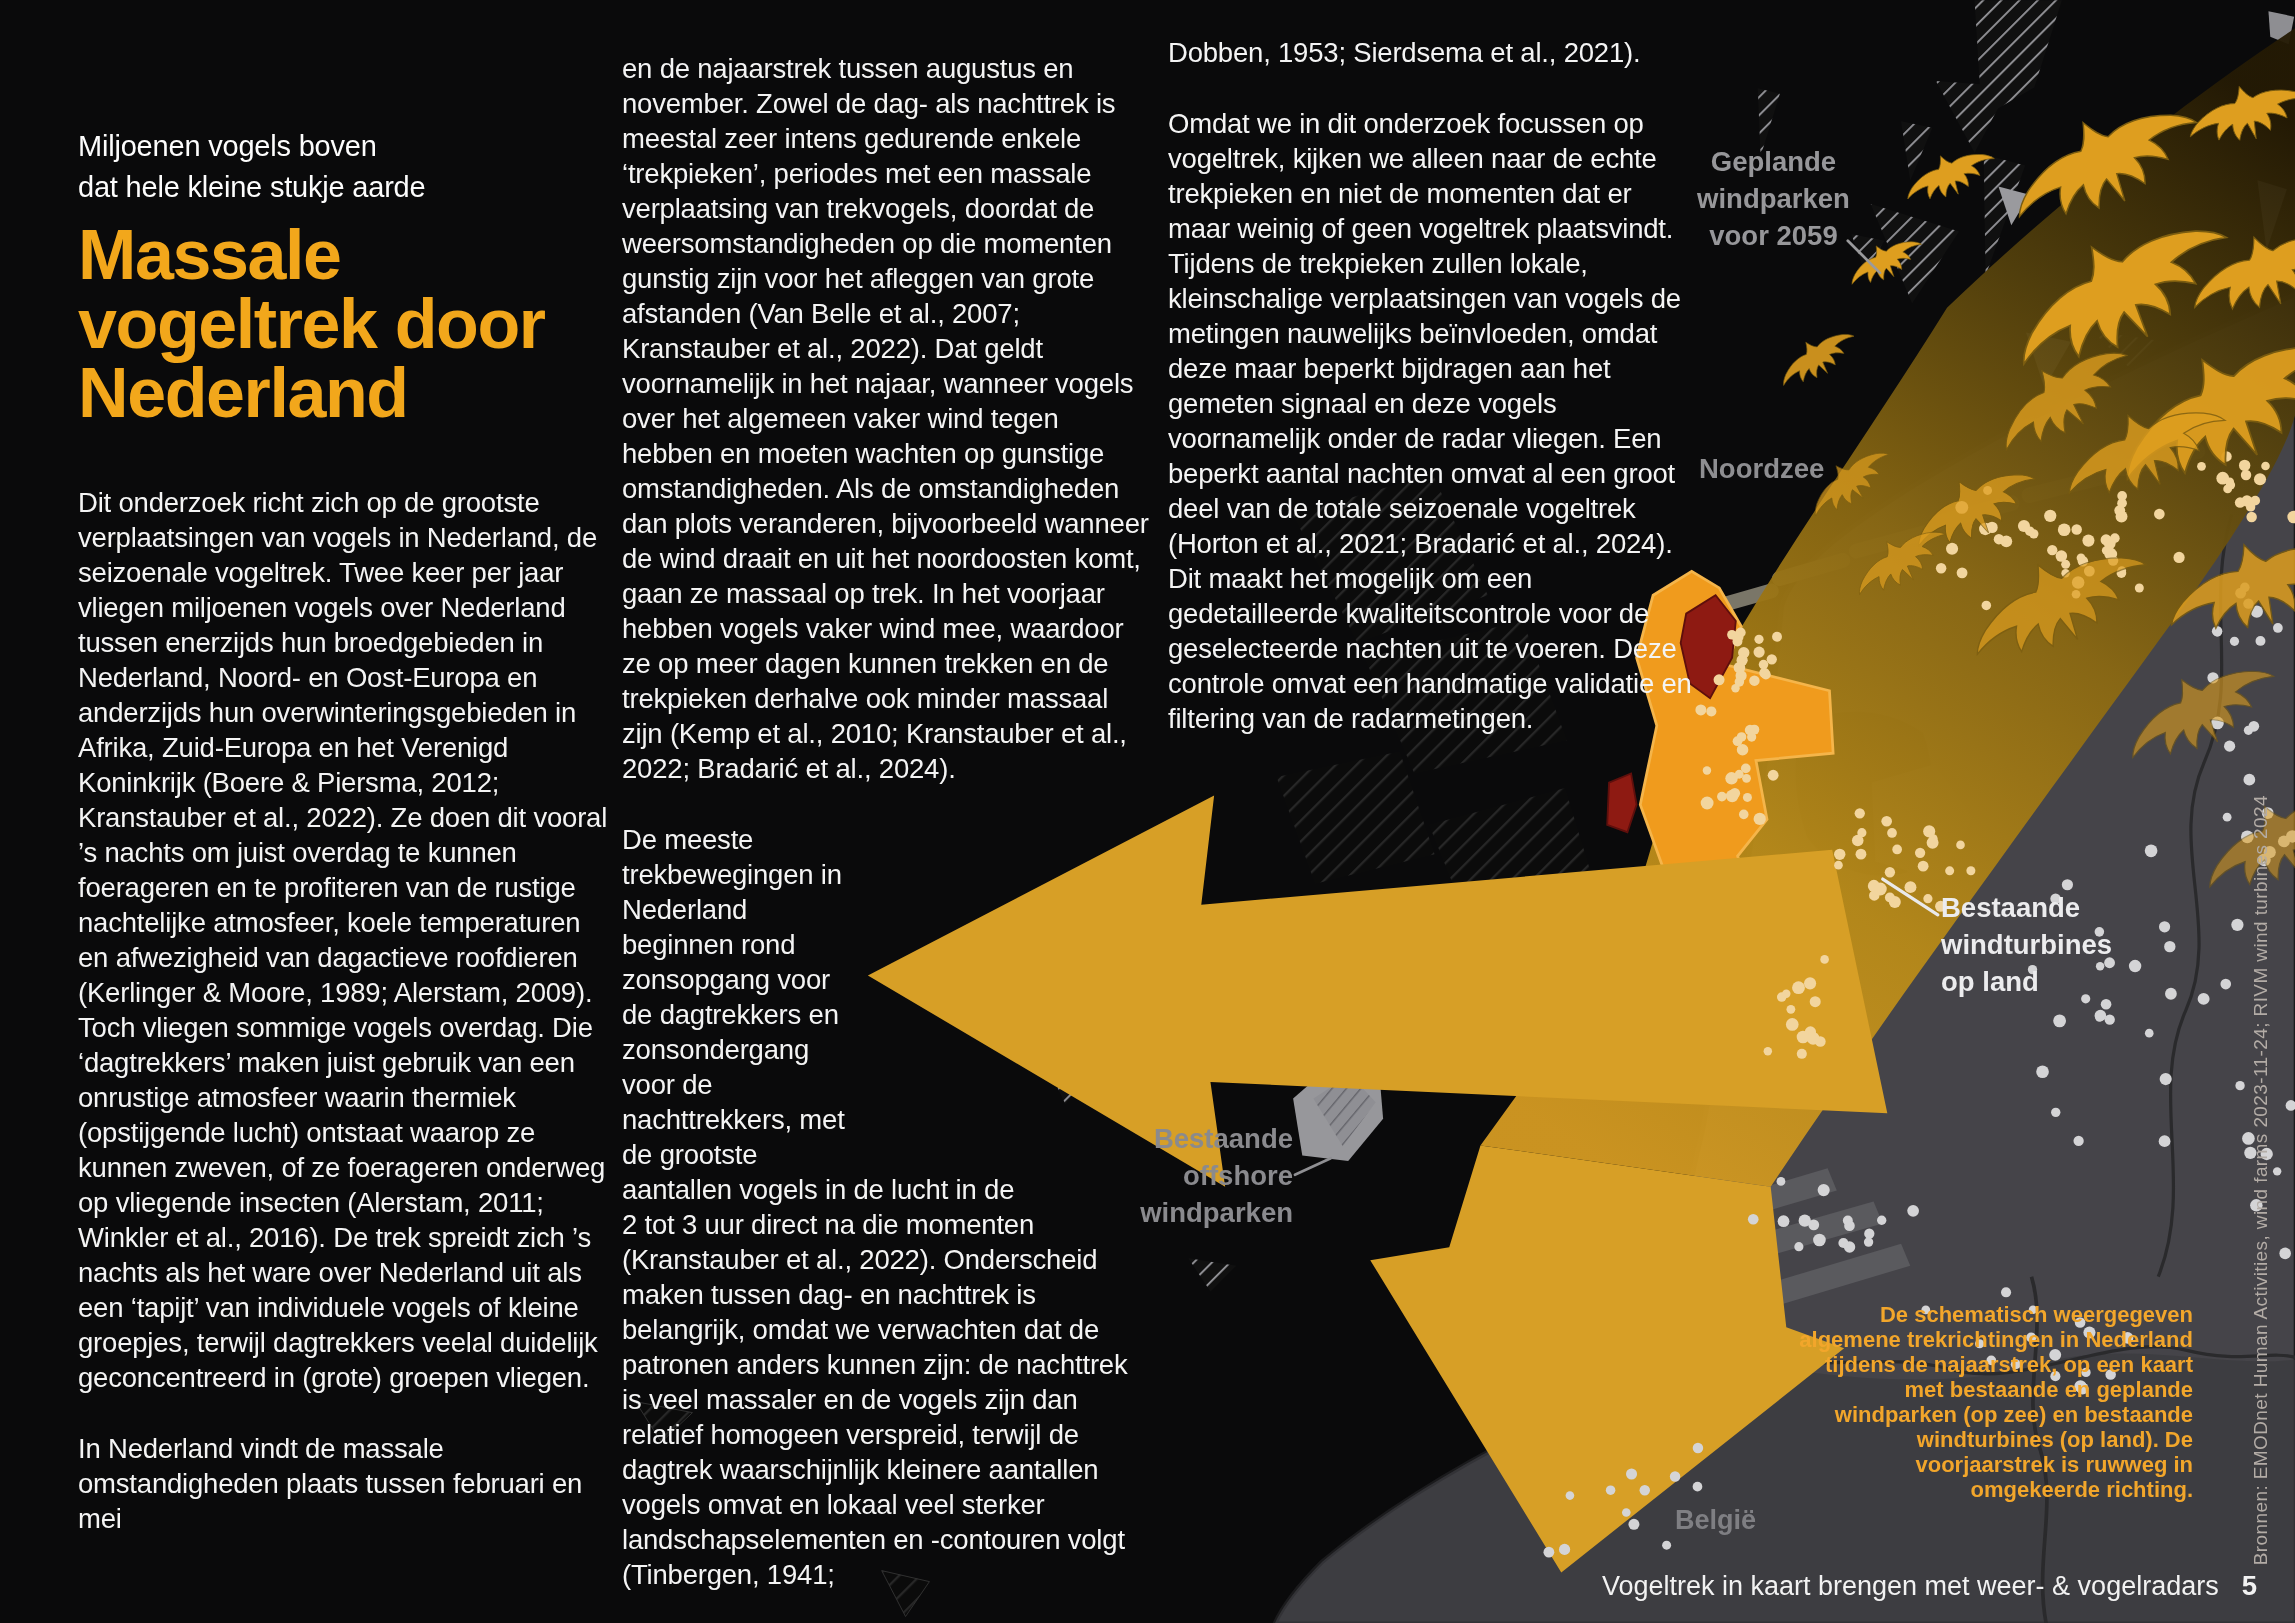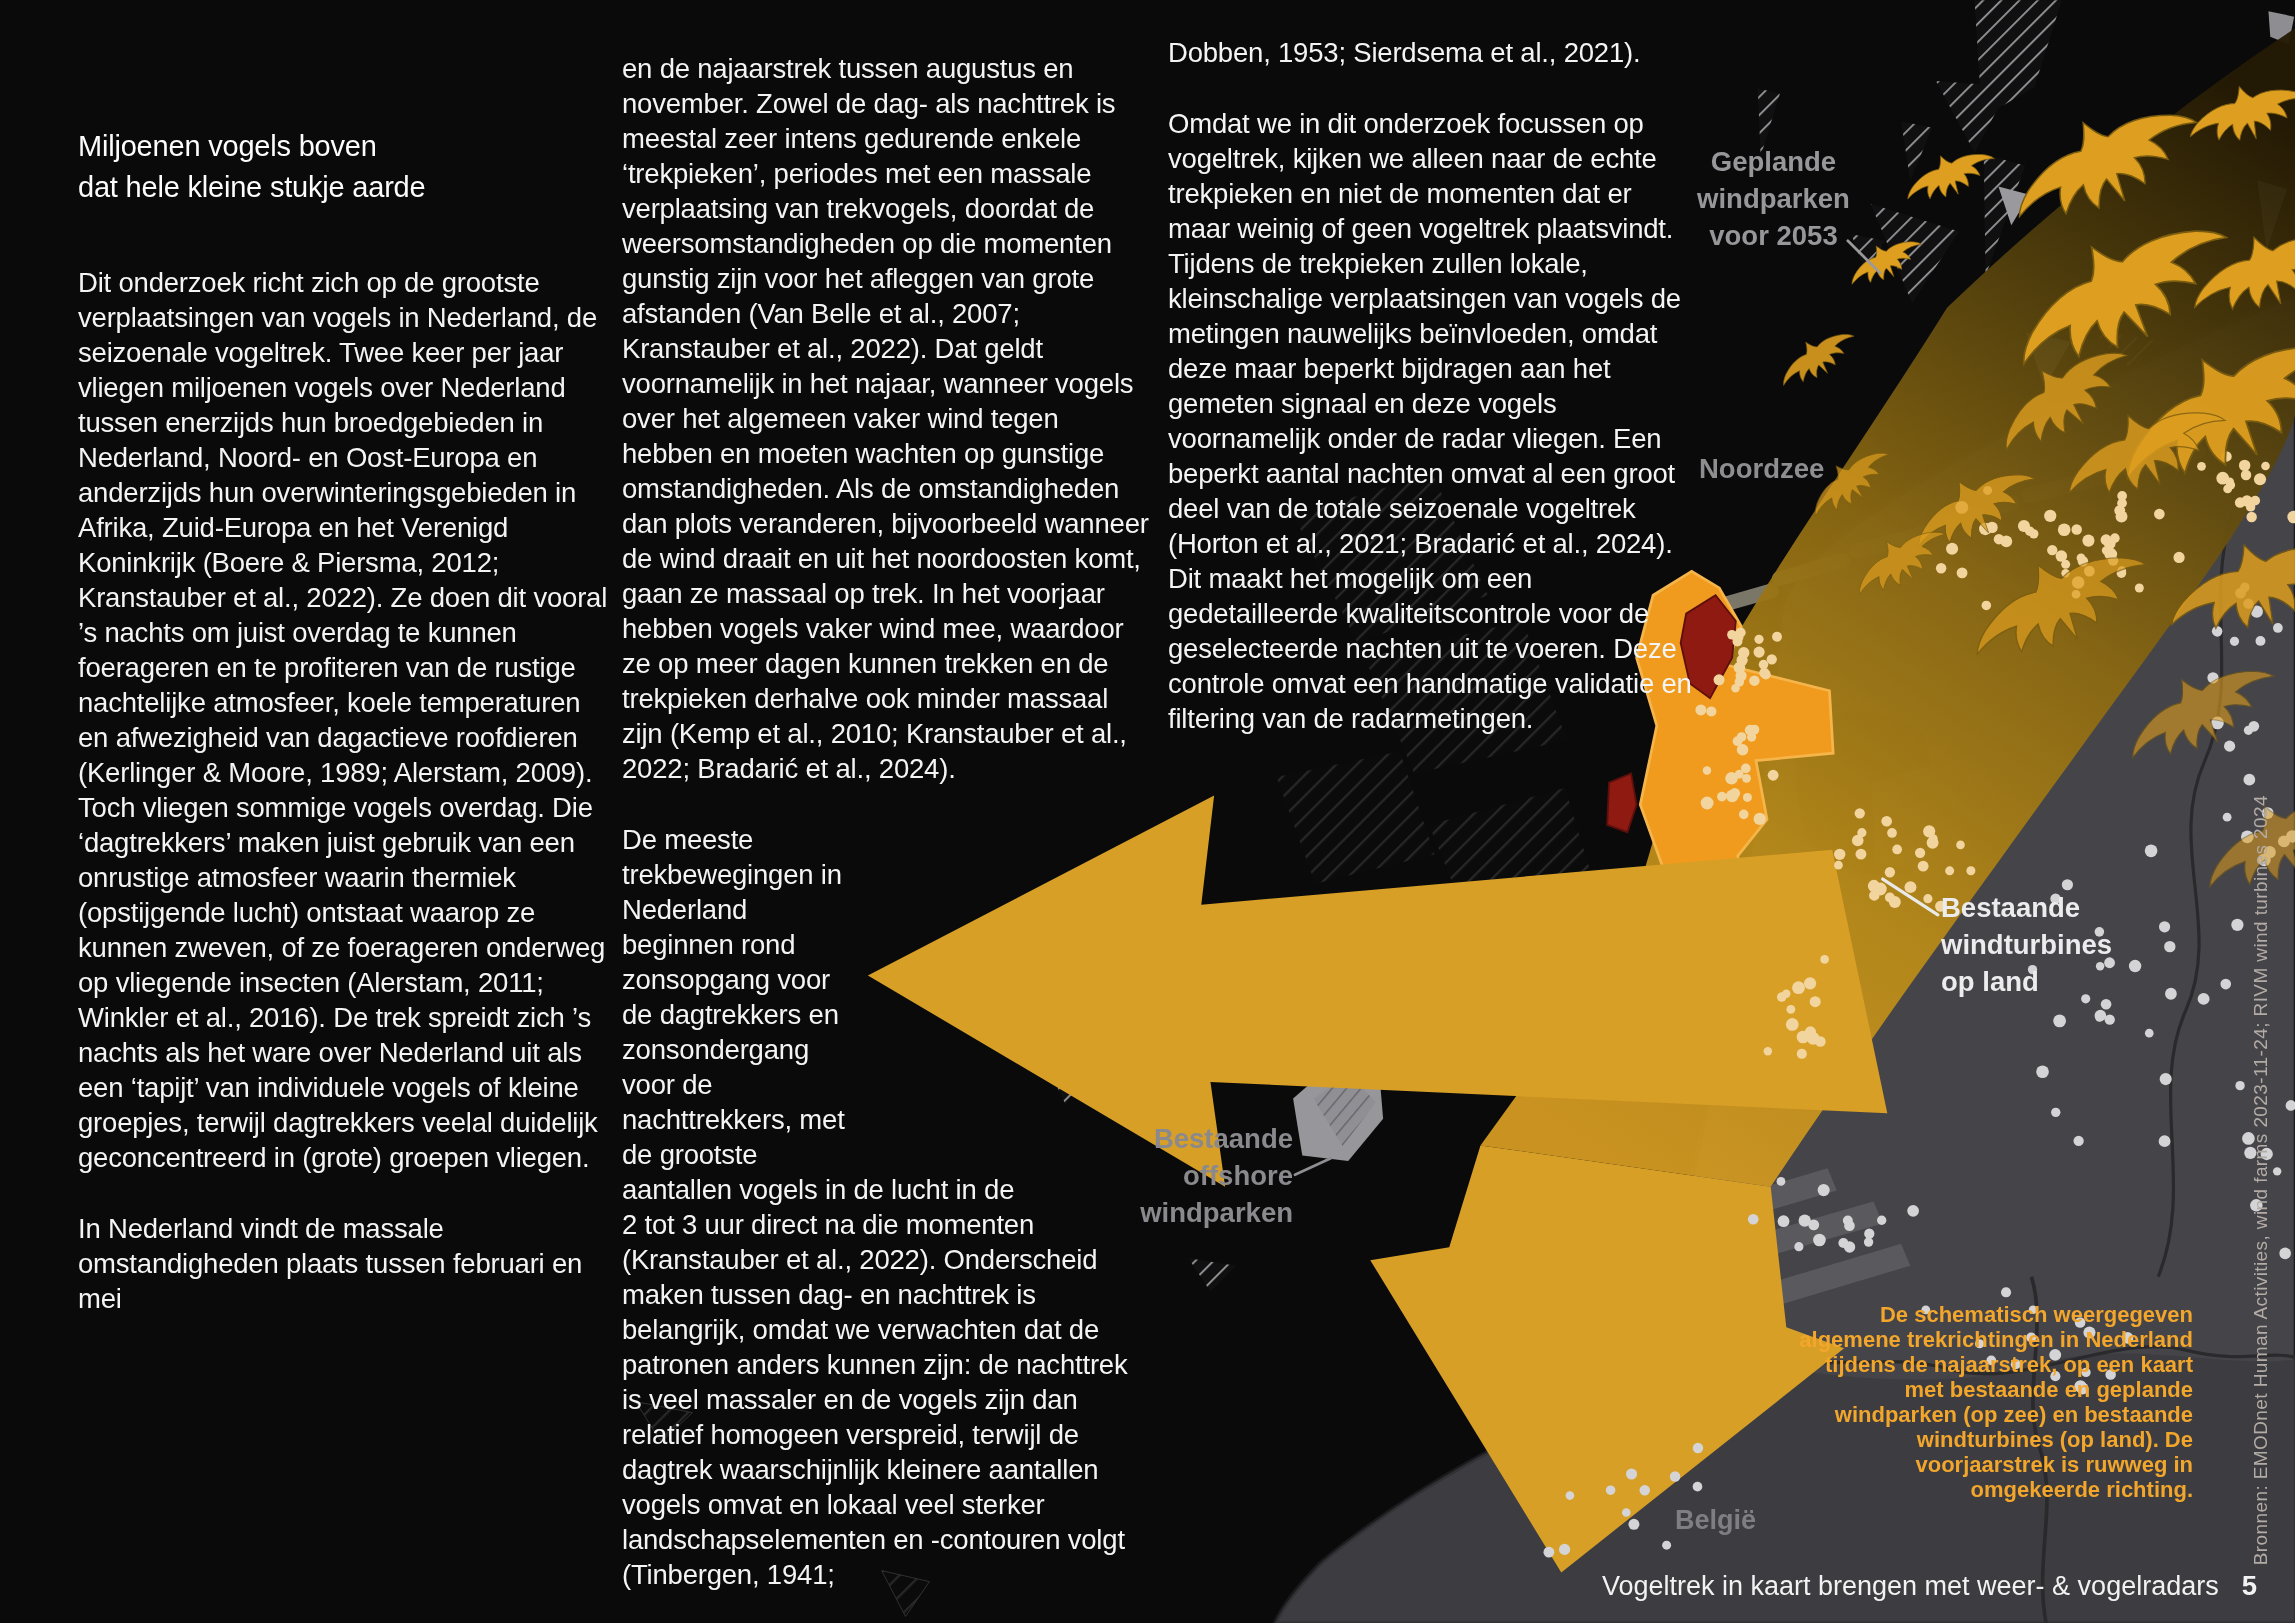--- a/index.html
+++ b/index.html
@@ -410,20 +410,25 @@
     </g>
   </svg>
 
   <div class="textlayer">
 
     <div class="col col1">
       <div class="kicker">
         <div>Miljoenen vogels boven</div>
         <div>dat hele kleine stukje aarde</div>
       </div>
+      <div class="title">
+        <div>Massale</div>
+        <div>vogeltrek door</div>
+        <div>Nederland</div>
+      </div>
       <div class="body1">
         <p>Dit onderzoek richt zich op de grootste verplaatsingen van vogels in Nederland, de seizoenale vogeltrek. Twee keer per jaar vliegen miljoenen vogels over Nederland tussen enerzijds hun broedgebieden in Nederland, Noord- en Oost-Europa en anderzijds hun overwinteringsgebieden in Afrika, Zuid-Europa en het Verenigd Koninkrijk (Boere &amp; Piersma, 2012; Kranstauber et al., 2022). Ze doen dit vooral ’s nachts om juist overdag te kunnen foerageren en te profiteren van de rustige nachtelijke atmosfeer, koele temperaturen en afwezigheid van dagactieve roofdieren (Kerlinger &amp; Moore, 1989; Alerstam, 2009). Toch vliegen sommige vogels overdag. Die ‘dagtrekkers’ maken juist gebruik van een onrustige atmosfeer waarin thermiek (opstijgende lucht) ontstaat waarop ze kunnen zweven, of ze foerageren onderweg op vliegende insecten (Alerstam, 2011; Winkler et al., 2016). De trek spreidt zich ’s nachts als het ware over Nederland uit als een ‘tapijt’ van individuele vogels of kleine groepjes, terwijl dagtrekkers veelal duidelijk geconcentreerd in (grote) groepen vliegen.</p>
         <p>In Nederland vindt de massale omstandigheden plaats tussen februari en mei</p>
       </div>
     </div>
 
     <div class="col col2">
       <p>en de najaarstrek tussen augustus en november. Zowel de dag- als nachttrek is meestal zeer intens gedurende enkele ‘trekpieken’, periodes met een massale verplaatsing van trekvogels, doordat de weersomstandigheden op die momenten gunstig zijn voor het afleggen van grote afstanden (Van Belle et al., 2007; Kranstauber et al., 2022). Dat geldt voornamelijk in het najaar, wanneer vogels over het algemeen vaker wind tegen hebben en moeten wachten op gunstige omstandigheden. Als de omstandigheden dan plots veranderen, bijvoorbeeld wanneer de wind draait en uit het noordoosten komt, gaan ze massaal op trek. In het voorjaar hebben vogels vaker wind mee, waardoor ze op meer dagen kunnen trekken en de trekpieken derhalve ook minder massaal zijn (Kemp et al., 2010; Kranstauber et al., 2022; Bradarić et al., 2024).</p>
       <div class="para">
         <span class="sp1"></span>
@@ -432,21 +437,21 @@
       </div>
     </div>
 
     <div class="col col3">
       <p>Dobben, 1953; Sierdsema et al., 2021).</p>
       <p>Omdat we in dit onderzoek focussen op vogeltrek, kijken we alleen naar de echte trekpieken en niet de momenten dat er maar weinig of geen vogeltrek plaatsvindt. Tijdens de trekpieken zullen lokale, kleinschalige verplaatsingen van vogels de metingen nauwelijks beïnvloeden, omdat deze maar beperkt bijdragen aan het gemeten signaal en deze vogels voornamelijk onder de radar vliegen. Een beperkt aantal nachten omvat al een groot deel van de totale seizoenale vogeltrek (Horton et al., 2021; Bradarić et al., 2024). Dit maakt het mogelijk om een gedetailleerde kwaliteitscontrole voor de geselecteerde nachten uit te voeren. Deze controle omvat een handmatige validatie en filtering van de radarmetingen.</p>
     </div>
 
     <div class="maplabel lbl-planned">Geplande
 windparken
-voor 2053</div>
+voor 2059</div>
     <div class="maplabel lbl-sea">Noordzee</div>
     <div class="maplabel lbl-onshore">Bestaande
 windturbines
 op land</div>
     <div class="maplabel lbl-offshore">Bestaande
 offshore
 windparken</div>
     <div class="maplabel lbl-belgium">België</div>
 
     <div class="annotation">De schematisch weergegeven algemene trekrichtingen in Nederland tijdens de najaarstrek, op een kaart met bestaande en geplande windparken (op zee) en bestaande windturbines (op land). De voorjaarstrek is ruwweg in omgekeerde richting.</div>

